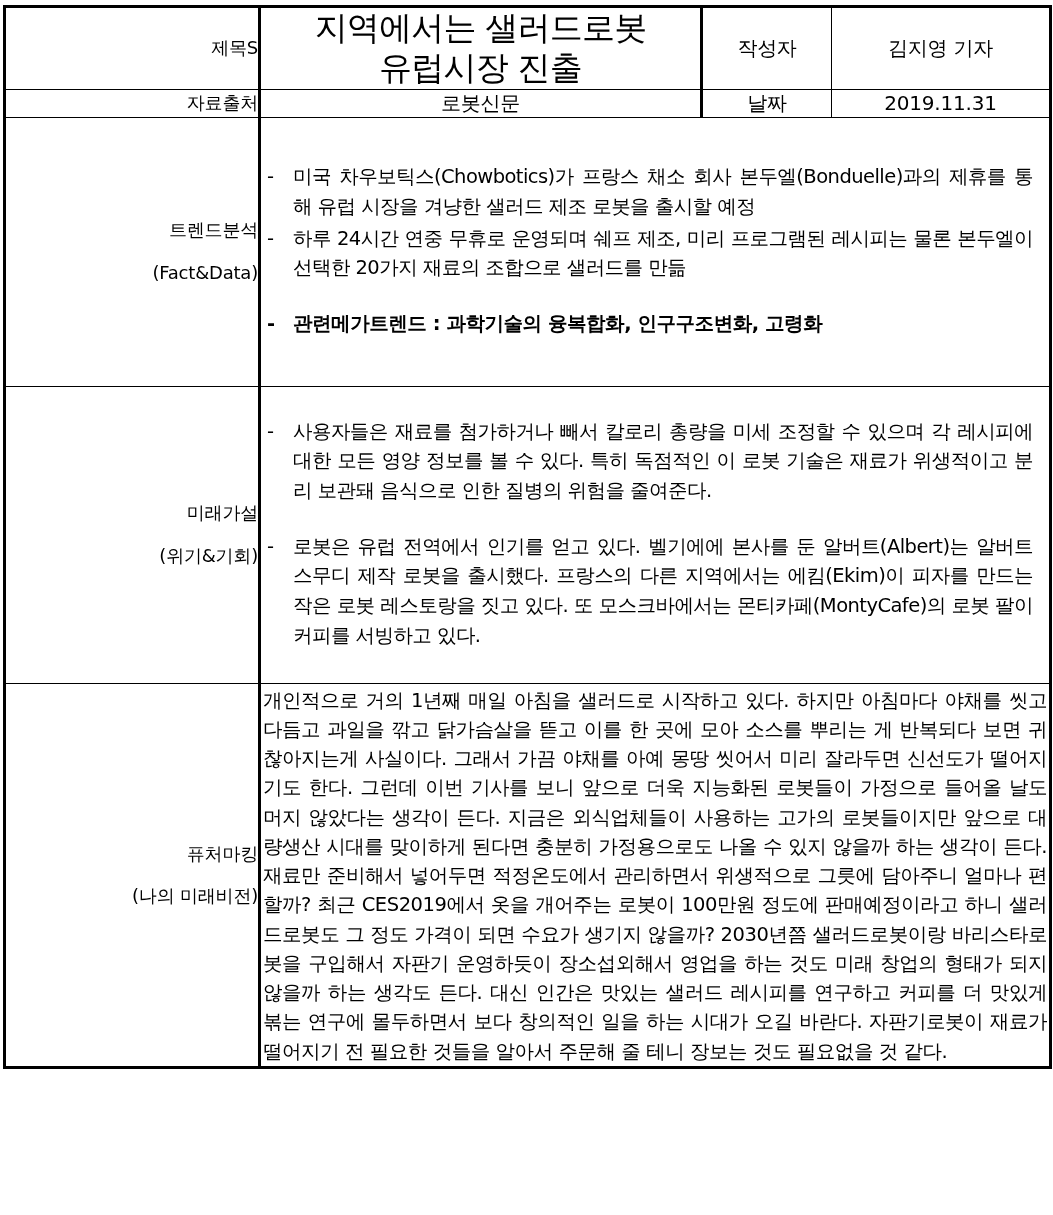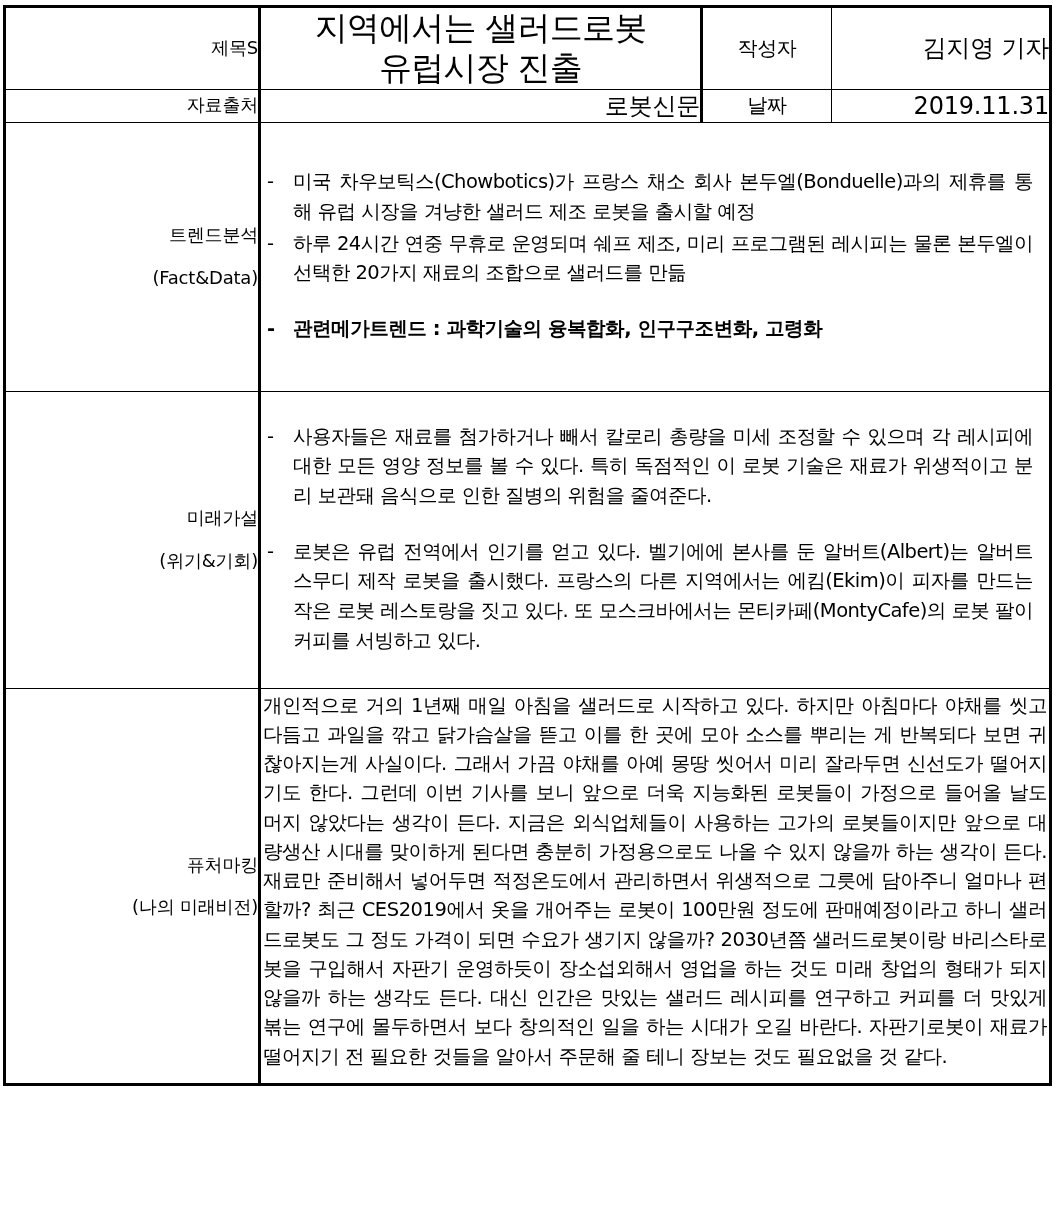--- a/index.html
+++ b/index.html
@@ -67,22 +67,22 @@
     padding: 8px 6px 10px;
   }
 
   .kv-key {
     text-align: center;
     font-size: 20px;
     letter-spacing: -0.3px;
     padding: 5px 2px;
   }
   .kv-val {
-    text-align: right;
-    font-size: 24px;
+    text-align: center;
+    font-size: 20px;
     letter-spacing: -0.2px;
     padding: 5px 2px;
   }
 
   .body-cell {
     padding: 14px 8px 14px 10px;
     vertical-align: top;
   }
 
   
@@ -112,21 +112,21 @@
 
   
   .prose {
     font-size: 19.5px;
     line-height: 1.5;
     letter-spacing: -0.45px;
     text-align: justify;
     text-justify: inter-character;
     word-break: break-all;
     margin: 0;
-    padding: 2px 2px 12px 2px;
+    padding: 2px 2px 0 2px;
   }
 
   .cell-pad-trend { height: 268px; }
   .cell-pad-hypo  { height: 296px; }
 </style>
 </head>
 <body>
 
 <div class="sheet">
   <table class="doc">

